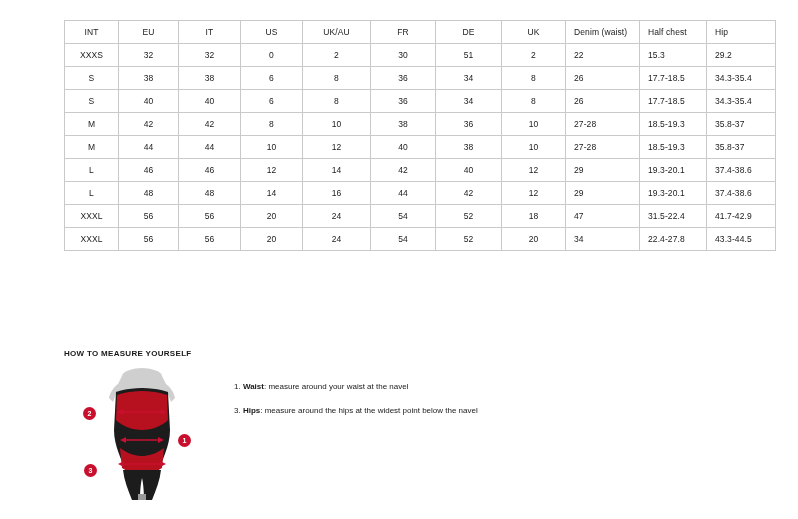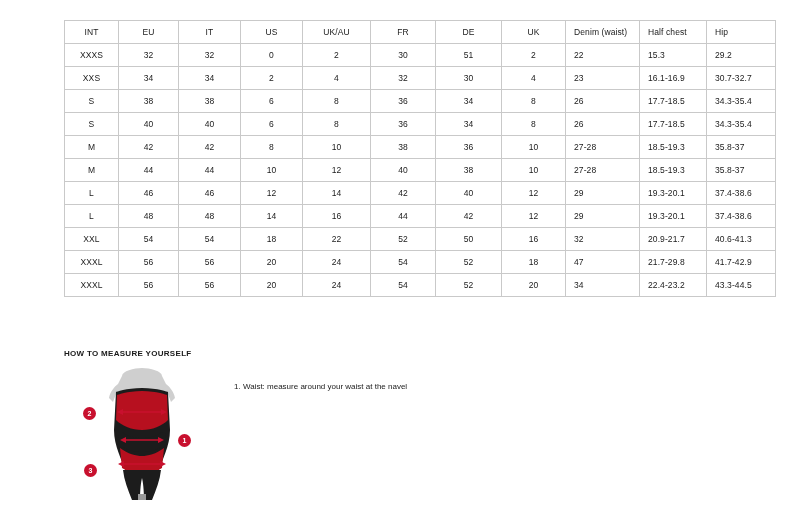--- a/index.html
+++ b/index.html
@@ -94,21 +94,21 @@
     margin-left: 28px;
     padding-top: 14px;
     flex: 1;
   }
   .instructions p {
     margin: 0 0 14px 0;
     font-size: 8px;
     line-height: 1.2;
     color: #1a1a1a;
   }
-  .instructions p .lead { font-weight: normal; }
+  .instructions p .lead { font-weight: bold; }
 
   
   .marker {
     position: absolute;
     width: 13px;
     height: 13px;
     border-radius: 50%;
     background: #c8102e;
     color: #fff;
     font-size: 7px;
@@ -163,33 +163,20 @@
           <td>0</td>
           <td>2</td>
           <td>30</td>
           <td>51</td>
           <td>2</td>
           <td class="left-cell">22</td>
           <td class="left-cell">15.3</td>
           <td class="left-cell">29.2</td>
         </tr>
         <tr>
-          <td>XXS</td>
-          <td>34</td>
-          <td>34</td>
-          <td>2</td>
-          <td>4</td>
-          <td>32</td>
-          <td>30</td>
-          <td>4</td>
-          <td class="left-cell">23</td>
-          <td class="left-cell">16.1-16.9</td>
-          <td class="left-cell">30.7-32.7</td>
-        </tr>
-        <tr>
           <td>S</td>
           <td>38</td>
           <td>38</td>
           <td>6</td>
           <td>8</td>
           <td>36</td>
           <td>34</td>
           <td>8</td>
           <td class="left-cell">26</td>
           <td class="left-cell">17.7-18.5</td>
@@ -254,56 +241,43 @@
           <td>14</td>
           <td>16</td>
           <td>44</td>
           <td>42</td>
           <td>12</td>
           <td class="left-cell">29</td>
           <td class="left-cell">19.3-20.1</td>
           <td class="left-cell">37.4-38.6</td>
         </tr>
         <tr>
-          <td>XXL</td>
-          <td>54</td>
-          <td>54</td>
-          <td>18</td>
-          <td>22</td>
-          <td>52</td>
-          <td>50</td>
-          <td>16</td>
-          <td class="left-cell">32</td>
-          <td class="left-cell">20.9-21.7</td>
-          <td class="left-cell">40.6-41.3</td>
-        </tr>
-        <tr>
           <td>XXXL</td>
           <td>56</td>
           <td>56</td>
           <td>20</td>
           <td>24</td>
           <td>54</td>
           <td>52</td>
           <td>18</td>
           <td class="left-cell">47</td>
-          <td class="left-cell">21.7-29.8</td>
+          <td class="left-cell">31.5-22.4</td>
           <td class="left-cell">41.7-42.9</td>
         </tr>
         <tr>
           <td>XXXL</td>
           <td>56</td>
           <td>56</td>
           <td>20</td>
           <td>24</td>
           <td>54</td>
           <td>52</td>
           <td>20</td>
           <td class="left-cell">34</td>
-          <td class="left-cell">22.4-23.2</td>
+          <td class="left-cell">22.4-27.8</td>
           <td class="left-cell">43.3-44.5</td>
         </tr>
       </tbody>
     </table>
   </div>
 
   <div class="measure-section">
     <div class="measure-title">HOW TO MEASURE YOURSELF</div>
 
     <div class="measure-body">
@@ -349,18 +323,22 @@
         <div class="marker m1">1</div>
         <div class="marker m2">2</div>
         <div class="marker m3">3</div>
       </div>
 
       <div class="instructions">
         <p>
           <span>1.</span>
           <span class="lead">Waist</span><span>: measure around your waist at the navel</span>
         </p>
+        <p>
+          <span>3.</span>
+          <span class="lead">Hips</span><span>: measure around the hips at the widest point below the navel</span>
+        </p>
       </div>
 
     </div>
   </div>
 
 </div>
 
 </body></html>

